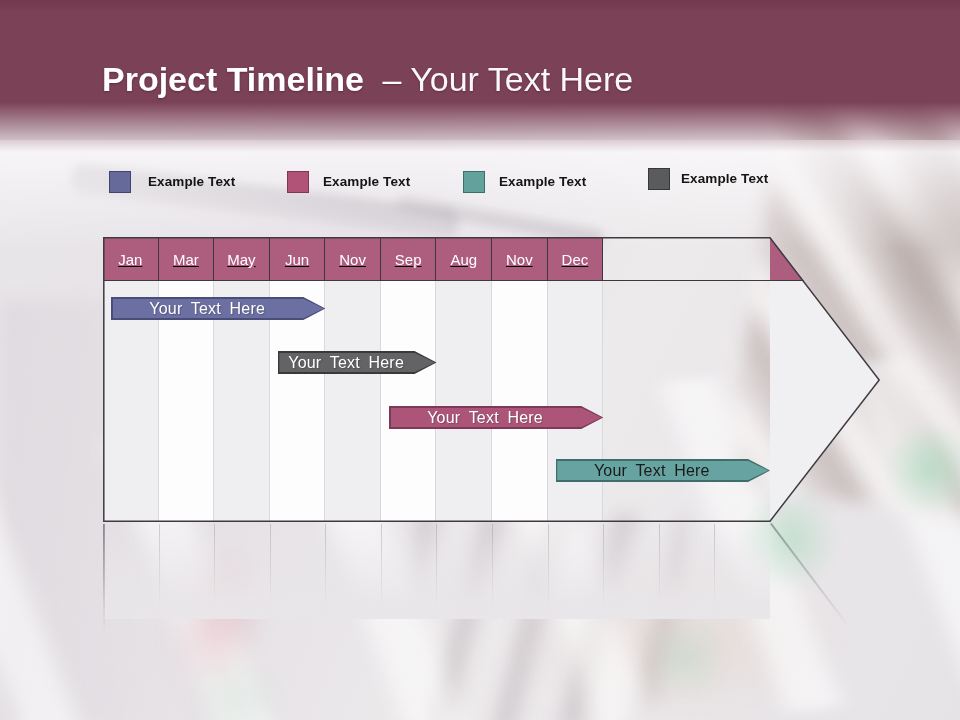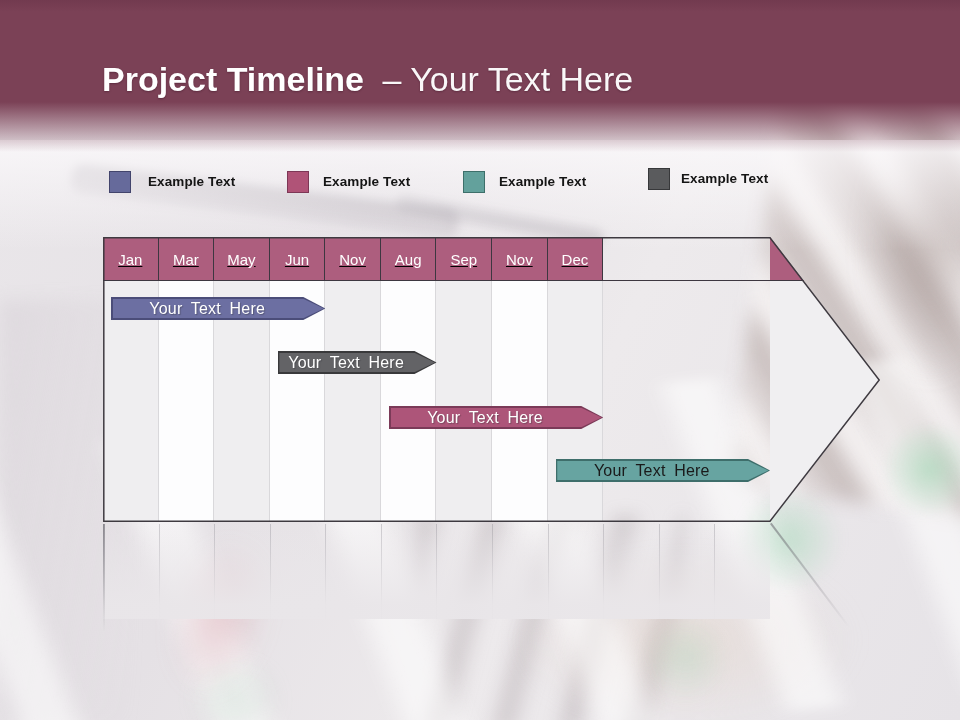--- a/index.html
+++ b/index.html
@@ -157,25 +157,25 @@
           </div>
           <div class="col">
             <div class="col-h">Jun</div>
             <div class="col-b"></div>
           </div>
           <div class="col">
             <div class="col-h">Nov</div>
             <div class="col-b"></div>
           </div>
           <div class="col">
+            <div class="col-h">Sep</div>
+            <div class="col-b"></div>
+          </div>
+          <div class="col">
             <div class="col-h">Aug</div>
-            <div class="col-b"></div>
-          </div>
-          <div class="col">
-            <div class="col-h">Sep</div>
             <div class="col-b"></div>
           </div>
           <div class="col">
             <div class="col-h">Nov</div>
             <div class="col-b"></div>
           </div>
           <div class="col">
             <div class="col-h">Dec</div>
             <div class="col-b"></div>
           </div>

